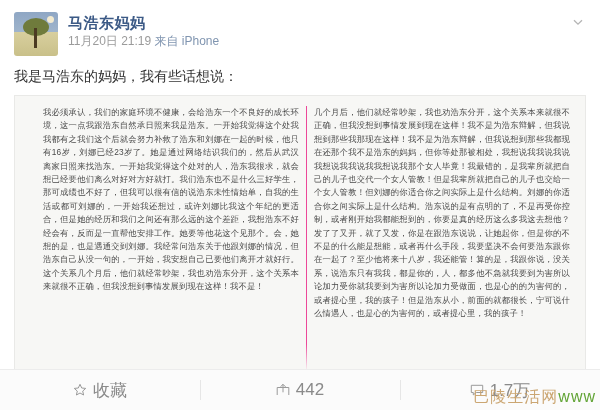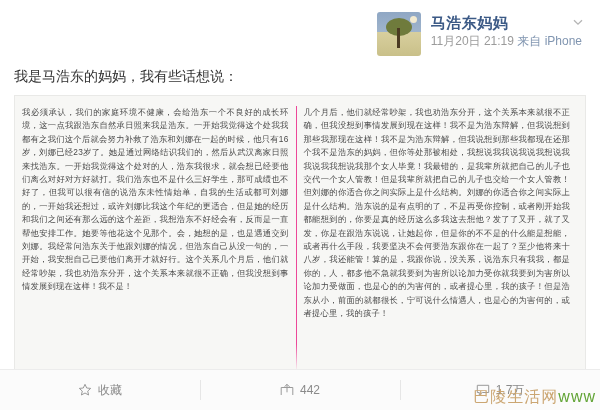--- a/index.html
+++ b/index.html
@@ -21,21 +21,20 @@
     background: #ffffff;
     position: relative;
   }
   
   .header {
     display: flex;
     align-items: flex-start;
     padding: 12px 18px 0 14px;
     box-sizing: border-box;
     position: relative;
-    justify-content: flex-end;
   }
   .avatar {
     width: 44px;
     height: 44px;
     border-radius: 3px;
     flex: 0 0 44px;
     background: linear-gradient(#8fa7c4 0%, #9fb4cc 45%, #d8cf9e 46%, #c9c089 100%);
     position: relative;
     overflow: hidden;
   }
@@ -108,21 +107,21 @@
   
   .img-card {
     margin: 9px 14px 0 14px;
     height: 276px;
     background: #f7f7f5;
     border: 1px solid #e9e9e7;
     box-sizing: border-box;
     position: relative;
     overflow: hidden;
     display: flex;
-    padding: 10px 8px 0 0;
+    padding: 10px 8px 0 21px;
   }
   .col {
     flex: 1 1 0;
     padding: 0 7px;
     box-sizing: border-box;
     position: relative;
   }
   .col + .col { border-left: 1px solid #ec4899; }
   .col p {
     margin: 0;
@@ -152,21 +151,21 @@
     display: flex;
     align-items: center;
     background: #fbfbfb;
   }
   .action {
     flex: 1 1 0;
     display: flex;
     align-items: center;
     justify-content: center;
     gap: 6px;
-    font-size: 12px;
+    font-size: 17px;
     color: #8a8a8a;
     height: 100%;
     cursor: pointer;
     position: relative;
   }
   .action + .action::before {
     content: "";
     position: absolute;
     left: 0;
     top: 10px;

